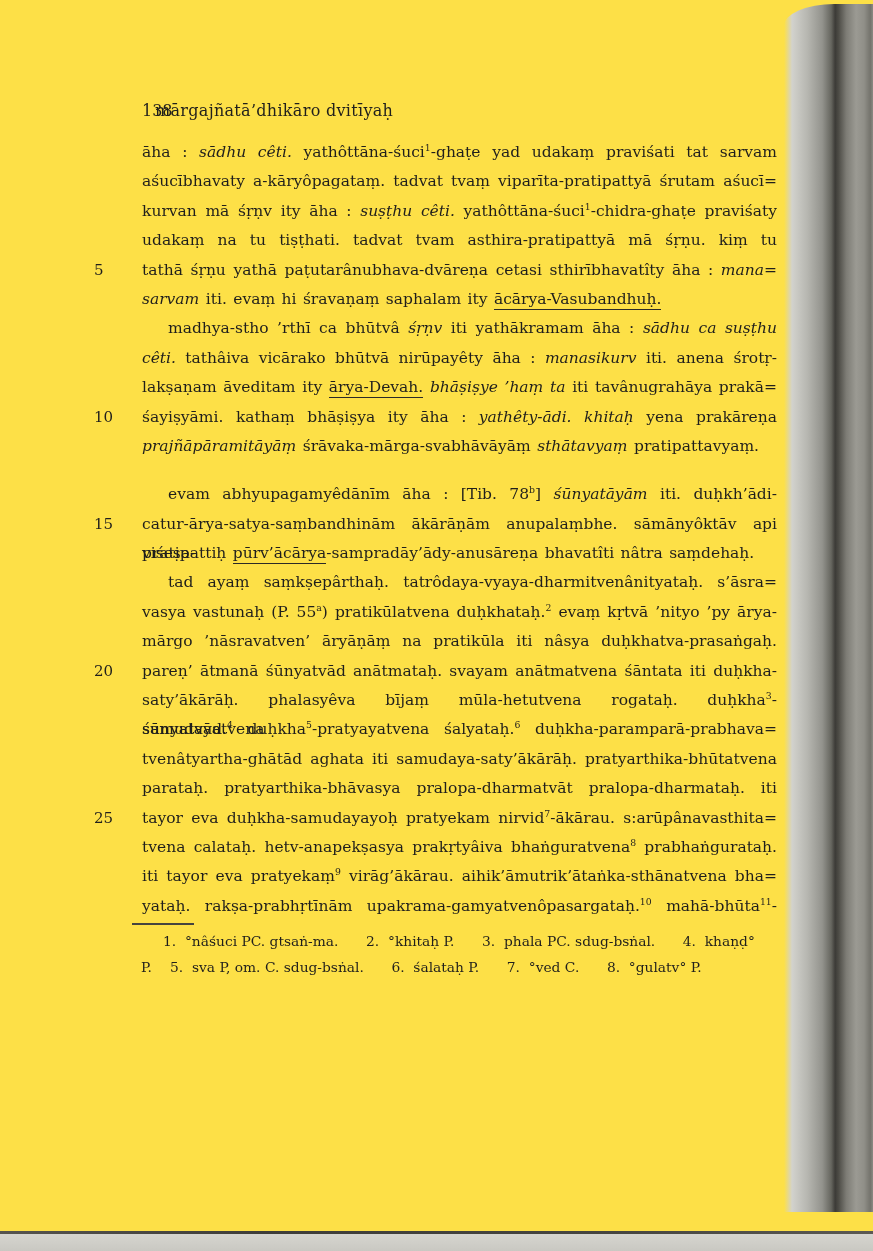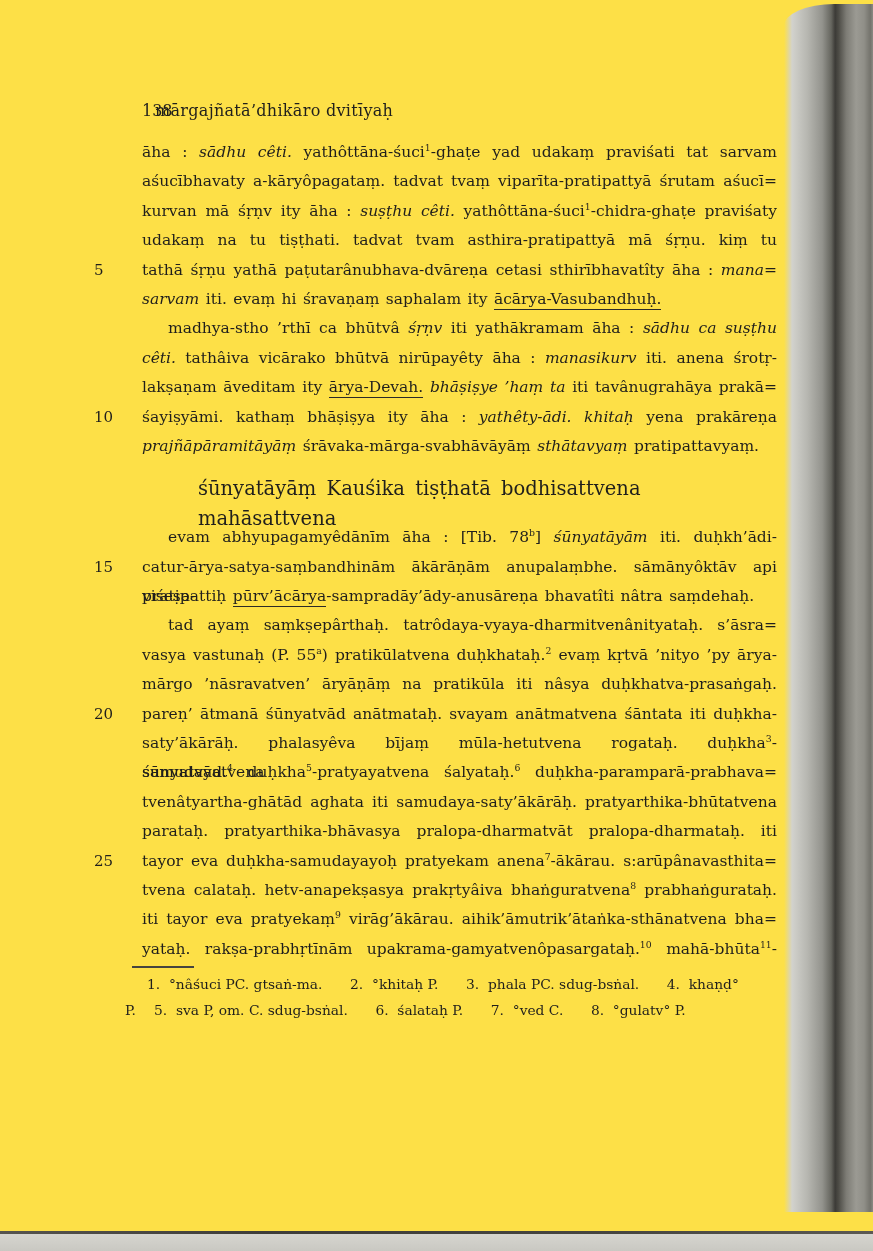--- a/index.html
+++ b/index.html
@@ -23,21 +23,21 @@
   sup{font-size:60%; line-height:0; vertical-align:super;}
   
   .quote{margin:13px 0 19px 0; font-size:19.5px;}
   .qline{height:30px; line-height:30px; word-spacing:4px;}
   .q1{padding-left:56px;}
   .q2{position:relative;}
   .stray{position:absolute; left:322px; top:-2px; font-size:13px; color:#55534f;}
   
   .fnrule{margin:2px 0 4px -10px; width:62px; border-top:2px solid #45443f; height:0;}
   .footnotes{margin-left:-17px; width:656px; font-size:13.8px;}
-  .fnline{line-height:25.8px; white-space:pre-wrap;}
+  .fnline{line-height:25.8px; white-space:pre-wrap;margin-left:16px;}
   .fnline.ind{text-indent:22px;}
   
   .scanband{
     position:absolute; left:784px; top:4px; width:89px; height:1208px;
     border-radius:50px 0 0 0 / 22px 0 0 0;
     background:linear-gradient(90deg,
       rgba(214,214,209,0) 0%, #d2d2cd 9%, #b7b7b1 26%, #93938d 43%,
       #66665f 53%, #3c3b37 57.5%, #4b4a44 61%, #7d7c75 70%,
       #9b9a93 81%, #908f88 90%, #74736c 97%, #8b8a83 100%);
   }
@@ -65,36 +65,35 @@
         <div class="bl j"><span class="mnum">5</span><span>tathā śṛṇu yathā paṭutarânubhava-dvāreṇa cetasi sthirībhavatîty āha :  </span><span class="it">mana=</span></div>
         <div class="bl"><span class="it">sarvam</span><span> iti.  evaṃ hi śravaṇaṃ saphalam ity </span><span class="un">ācārya-Vasubandhuḥ.</span></div>
         <div class="bl j ind"><span>madhya-stho ’rthī ca bhūtvâ </span><span class="it">śṛṇv</span><span> iti yathākramam āha :  </span><span class="it">sādhu ca suṣṭhu</span></div>
         <div class="bl j"><span class="it">cêti.</span><span>  tathâiva vicārako bhūtvā nirūpayêty āha :  </span><span class="it">manasikurv</span><span> iti.  anena śrotṛ-</span></div>
         <div class="bl j"><span>lakṣaṇam āveditam ity </span><span class="un">ārya-Devah.</span><span>  </span><span class="it">bhāṣiṣye ’haṃ ta</span><span> iti tavânugrahāya prakā=</span></div>
         <div class="bl j"><span class="mnum">10</span><span>śayiṣyāmi.  kathaṃ bhāṣiṣya ity āha :  </span><span class="it">yathêty-ādi.</span><span>  </span><span class="it">khitaḥ</span><span> yena prakāreṇa</span></div>
         <div class="bl"><span class="it">prajñāpāramitāyāṃ</span><span> śrāvaka-mārga-svabhāvāyāṃ </span><span class="it">sthātavyaṃ</span><span> pratipattavyaṃ.</span></div>
       </div>
 
     <div class="quote">
-      <div class="qline q1">śūnyatāyāṃ Kauśika tiṣṭhatā bodhisattvena mahāsattvena</div>
     </div>
 
     <div id="body2">
         <div class="bl j ind"><span>evam abhyupagamyêdānīm āha :  [Tib. 78</span><sup>b</sup><span>] </span><span class="it">śūnyatāyām</span><span> iti.  duḥkh’ādi-</span></div>
         <div class="bl j"><span class="mnum">15</span><span>catur-ārya-satya-saṃbandhinām ākārāṇām anupalaṃbhe.  sāmānyôktāv api viśeṣa-</span></div>
         <div class="bl"><span>pratipattiḥ </span><span class="un">pūrv’ācārya</span><span>-sampradāy’ādy-anusāreṇa bhavatîti nâtra saṃdehaḥ.</span></div>
         <div class="bl j ind"><span>tad ayaṃ saṃkṣepârthaḥ.  tatrôdaya-vyaya-dharmitvenânityataḥ.  s’āsra=</span></div>
         <div class="bl j"><span>vasya vastunaḥ (P. 55</span><sup>a</sup><span>) pratikūlatvena duḥkhataḥ.</span><sup>2</sup><span>  evaṃ kṛtvā ’nityo ’py ārya-</span></div>
         <div class="bl j"><span>mārgo ’nāsravatven’ āryāṇāṃ na pratikūla iti nâsya duḥkhatva-prasaṅgaḥ.</span></div>
         <div class="bl j"><span class="mnum">20</span><span>pareṇ’ ātmanā śūnyatvād anātmataḥ.  svayam anātmatvena śāntata iti duḥkha-</span></div>
         <div class="bl j"><span>saty’ākārāḥ.  phalasyêva bījaṃ mūla-hetutvena rogataḥ.  duḥkha</span><sup>3</sup><span>-samudayatvena</span></div>
         <div class="bl j"><span>śūnyatvād.</span><sup>4</sup><span>  duḥkha</span><sup>5</sup><span>-pratyayatvena śalyataḥ.</span><sup>6</sup><span>  duḥkha-paramparā-prabhava=</span></div>
         <div class="bl j"><span>tvenâtyartha-ghātād aghata iti samudaya-saty’ākārāḥ.  pratyarthika-bhūtatvena</span></div>
         <div class="bl j"><span>parataḥ.  pratyarthika-bhāvasya pralopa-dharmatvāt pralopa-dharmataḥ.  iti</span></div>
-        <div class="bl j"><span class="mnum">25</span><span>tayor eva duḥkha-samudayayoḥ pratyekam anena</span><sup>7</sup><span>-ākārau.  s:arūpânavasthita=</span></div>
+        <div class="bl j"><span class="mnum">25</span><span>tayor eva duḥkha-samudayayoḥ pratyekam nirvid</span><sup>7</sup><span>-ākārau.  s:arūpânavasthita=</span></div>
         <div class="bl j"><span>tvena calataḥ.  hetv-anapekṣasya prakṛtyâiva bhaṅguratvena</span><sup>8</sup><span> prabhaṅgurataḥ.</span></div>
         <div class="bl j"><span>iti tayor eva pratyekaṃ</span><sup>9</sup><span> virāg’ākārau.  aihik’āmutrik’ātaṅka-sthānatvena bha=</span></div>
         <div class="bl j"><span>yataḥ.  rakṣa-prabhṛtīnām upakrama-gamyatvenôpasargataḥ.</span><sup>10</sup><span>  mahā-bhūta</span><sup>11</sup><span>-</span></div>
       </div>
 
     <div class="fnrule"></div>
     <div class="footnotes">
       <div class="fnline ind">1.  °nâśuci PC. gtsaṅ-ma.  2.  °khitaḥ P.  3.  phala PC. sdug-bsṅal.  4.  khaṇḍ°</div>
       <div class="fnline">P.  5.  sva P, om. C. sdug-bsṅal.  6.  śalataḥ P.  7.  °ved C.  8.  °gulatv° P.</div>
     </div>

